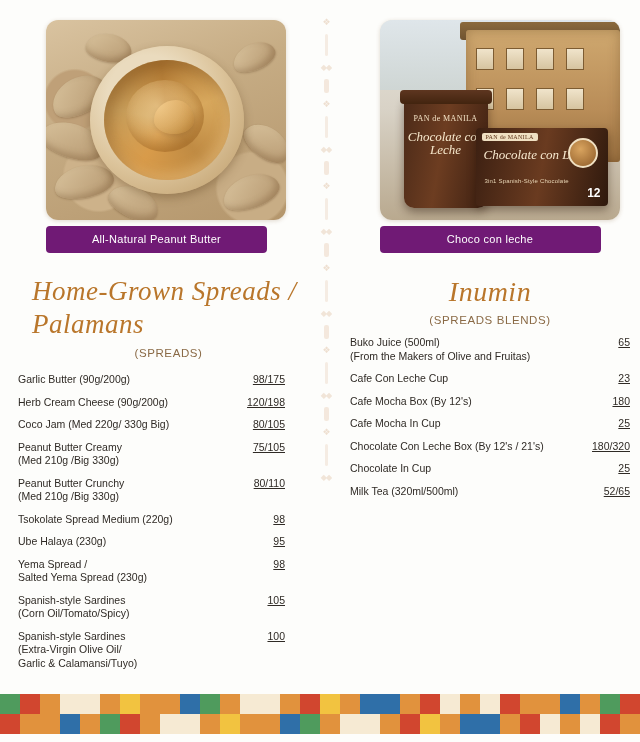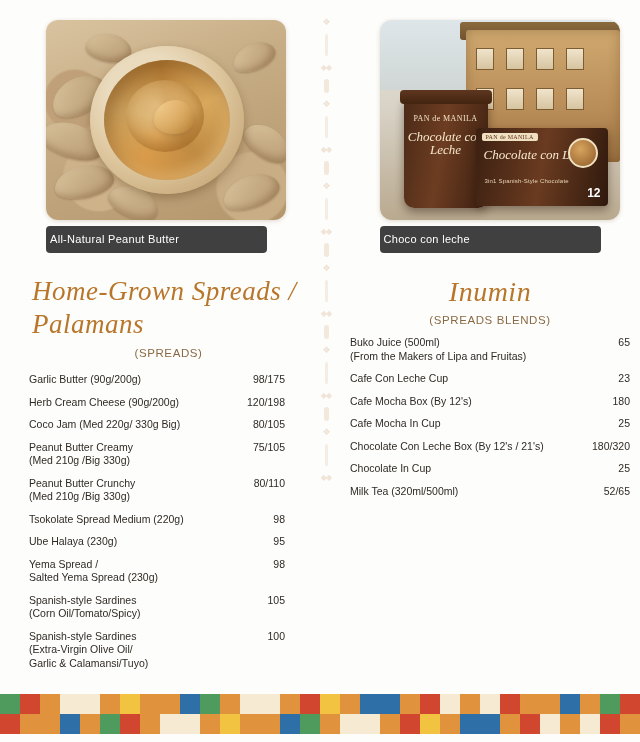--- a/index.html
+++ b/index.html
@@ -77,22 +77,23 @@
   .photo-frame {
     width: 240px;
     height: 200px;
     border-radius: 12px;
     overflow: hidden;
     position: relative;
     box-shadow: 0 1px 4px rgba(120, 80, 40, .22);
   }
   .caption {
     margin-top: 6px;
-    background: #404040;
+    background: #701a75;
     color: #fff;
+    text-align: center;
     font-size: 11px;
     padding: 7px 4px 8px 4px;
     border-radius: 4px;
     letter-spacing: .3px;
   }
 
   
   .pb-bg {
     position: absolute;
     inset: 0;
@@ -316,34 +317,34 @@
     text-align: center;
     color: #8a6a46;
     font-size: 11.5px;
     letter-spacing: .6px;
     margin-top: 6px;
   }
   .subhead.left-pad { margin-left: 24px; }
 
   
   .list {
-    margin: 14px 28px 0 29px;
+    margin: 14px 28px 0 18px;
     font-size: 10.5px;
     color: #2f2a25;
   }
   .list.right { margin: 10px 10px 0 10px; }
   .row {
     display: flex;
     align-items: flex-start;
     justify-content: space-between;
     margin-bottom: 9px;
     line-height: 13.5px;
   }
   .row .name { padding-right: 8px; }
-  .row .price { white-space: nowrap; text-align: left; }
+  .row .price { white-space: nowrap; text-align: left; text-decoration: underline; }
   .row .name .sub { display: block; }
 
   
   .mosaic {
     position: absolute;
     left: 0;
     bottom: 8px;
     width: 640px;
     height: 40px;
     background: #e1923d;
@@ -495,21 +496,21 @@
         </div>
       </div>
       <div class="caption">Choco con leche</div>
     </div>
 
     <div class="script-title right">Inumin</div>
     <div class="subhead">(SPREADS BLENDS)</div>
 
     <div class="list right" id="right-list">
         <div class="row">
-          <div class="name">Buko Juice (500ml)<span class="sub">(From the Makers of Lipa and Fruitas)</span></div>
+          <div class="name">Buko Juice (500ml)<span class="sub">(From the Makers of Olive and Fruitas)</span></div>
           <div class="price">65</div>
         </div>
         <div class="row">
           <div class="name">Cafe Con Leche Cup</div>
           <div class="price">23</div>
         </div>
         <div class="row">
           <div class="name">Cafe Mocha Box (By 12's)</div>
           <div class="price">180</div>
         </div>

